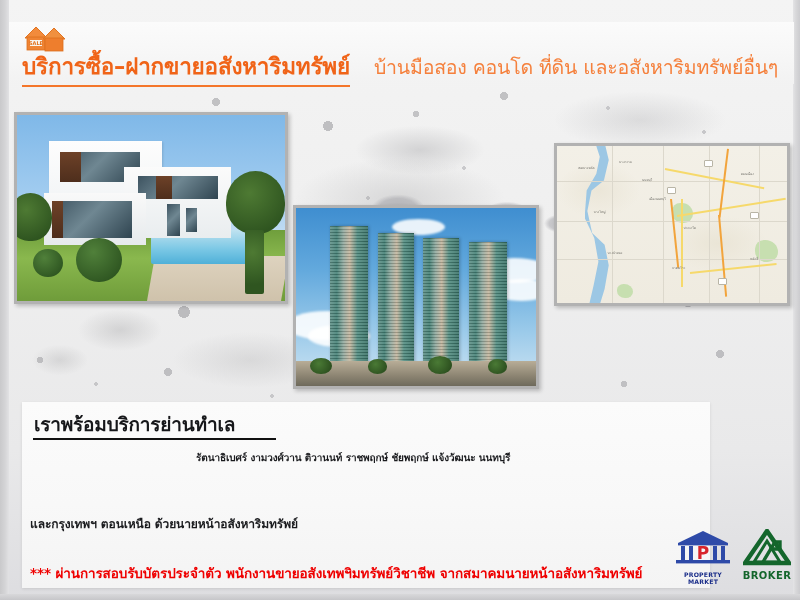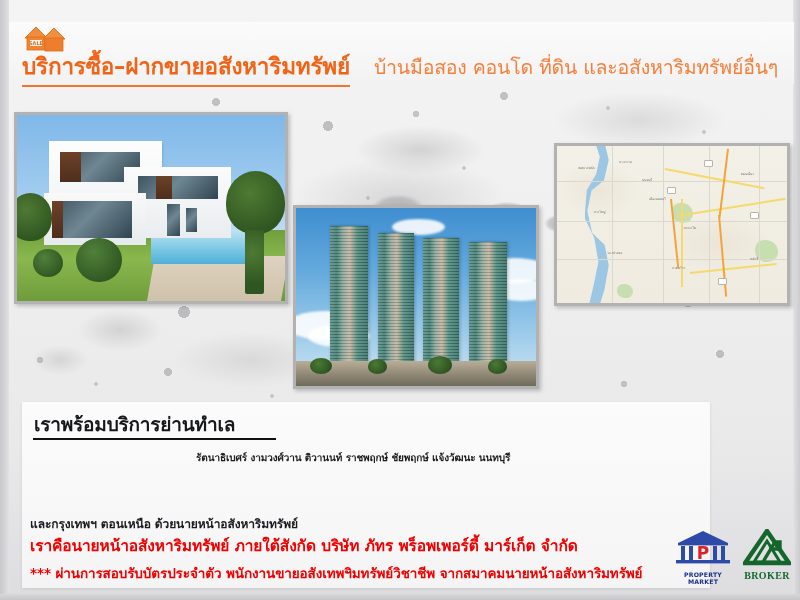--- a/index.html
+++ b/index.html
@@ -285,21 +285,21 @@
     width: 54px; height: 48px;
     text-align: center;
   }
   .logo-cap {
     font-size: 6.2px;
     font-weight: bold;
     letter-spacing: 0.2px;
     margin-top: 0px;
   }
   .cap-pm { color: #1c2f8a; }
-  .cap-broker { color: #14662c; font-size: 10px; letter-spacing: 0.4px; font-family: Liberation Serif, serif; }
+  .cap-broker { color: #14662c; font-size: 10px; letter-spacing: 0.4px; }
 </style>
 </head>
 <body>
 
 <div id="slide">
 
   <div class="splatter"></div>
   <div class="splatter-heavy"></div>
   <div class="edge-strip"></div>
   <div class="edge-strip-right"></div>
@@ -423,21 +423,20 @@
       <div class="map-label" style="left:80%; top:16%;">ดอนเมือง</div>
       <div class="map-label" style="left:84%; top:70%;">หลักสี่</div>
     </div>
   </div>
 
   <div class="bottom-panel">
     <div class="panel-title">เราพร้อมบริการย่านทำเล</div>
     <div class="title-rule"></div>
     <div class="locations-line1">รัตนาธิเบศร์  งามวงศ์วาน  ติวานนท์  ราชพฤกษ์  ชัยพฤกษ์  แจ้งวัฒนะ  นนทบุรี</div>
     <div class="locations-line2">และกรุงเทพฯ  ตอนเหนือ  ด้วยนายหน้าอสังหาริมทรัพย์</div>
-    <div class="red-line1">เราคือนายหน้าอสังหาริมทรัพย์  ภายใต้สังกัด  บริษัท  ภัทร  พร็อพเพอร์ตี้  มาร์เก็ต  จำกัด</div>
     <div class="red-line2">***  ผ่านการสอบรับบัตรประจำตัว  พนักงานขายอสังเทพฯิมทรัพย์วิชาชีพ  จากสมาคมนายหน้าอสังหาริมทรัพย์</div>
   </div>
 
   <div class="logo-pm">
     <svg width="62" height="38" viewBox="0 0 62 38">
       <polygon points="31,2 56,14 6,14" fill="#2e4aa8"></polygon>
       <rect x="6" y="14" width="50" height="2.4" fill="#2e4aa8"></rect>
       <rect x="9" y="17" width="4" height="14" fill="#2e4aa8"></rect>
       <rect x="17" y="17" width="4" height="14" fill="#2e4aa8"></rect>
       <rect x="41" y="17" width="4" height="14" fill="#2e4aa8"></rect>

